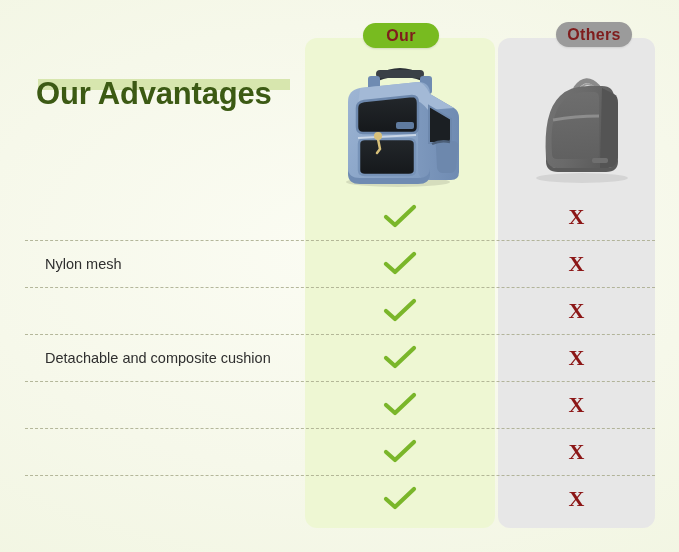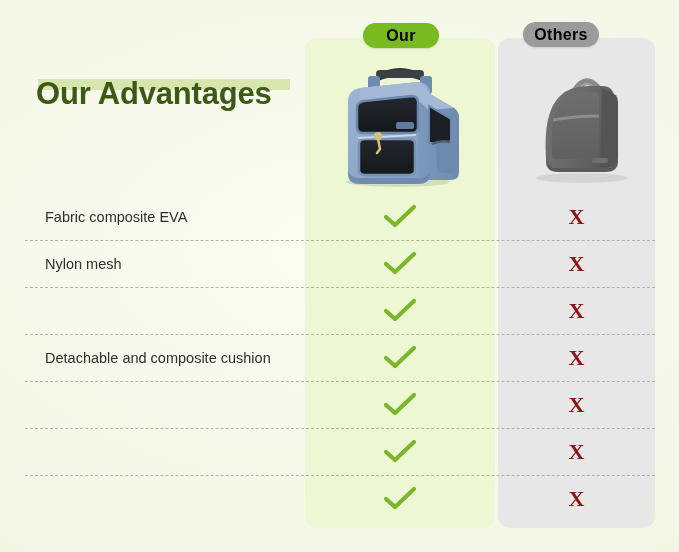--- a/index.html
+++ b/index.html
@@ -36,38 +36,38 @@
     left: 498px;
     width: 157px;
     background: #e7e7e7;
   }
 
   
   .badge {
     position: absolute;
     height: 25px;
     border-radius: 13px;
-    color: #000000;
+    color: #7f1d1d;
     font-weight: bold;
     font-size: 16px;
     letter-spacing: 0.3px;
     display: flex;
     align-items: center;
     justify-content: center;
     z-index: 6;
   }
   #badge-our {
     left: 363px;
     top: 23px;
     width: 76px;
     background: #78bb20;
     box-shadow: 0 1px 2px rgba(0,0,0,.12);
   }
   #badge-others {
-    left: 523px;
+    left: 556px;
     top: 22px;
     width: 76px;
     background: #9b9b9b;
     box-shadow: 0 1px 2px rgba(0,0,0,.10);
   }
 
   
   #title-wrap {
     position: absolute;
     left: 36px;
@@ -247,21 +247,20 @@
 
       <path d="M24 96 q0 14 12 14 l48 0 q12 0 12 -14 l0 7 q0 11 -12 11 l-48 0 q-12 0 -12 -11 z" fill="#5a5a5a"></path>
       <rect x="70" y="100" width="16" height="5" rx="2" fill="#6f6f6f"></rect>
     </svg>
   </div>
 
   <div id="rows">
 
     <div class="row">
       <div class="sep"></div>
-      <div class="row-label">Fabric composite EVA</div>
       <div class="cell cell-our">
         <svg class="check-icon" width="34" height="26" viewBox="0 0 34 26">
             <path d="M3 13 L12 21 L31 3" stroke="#7ab62a" stroke-width="4.2" fill="none" stroke-linecap="round" stroke-linejoin="round"></path>
           </svg>
       </div>
       <div class="cell cell-others">
         <span class="x-mark">X</span>
       </div>
     </div>
 

